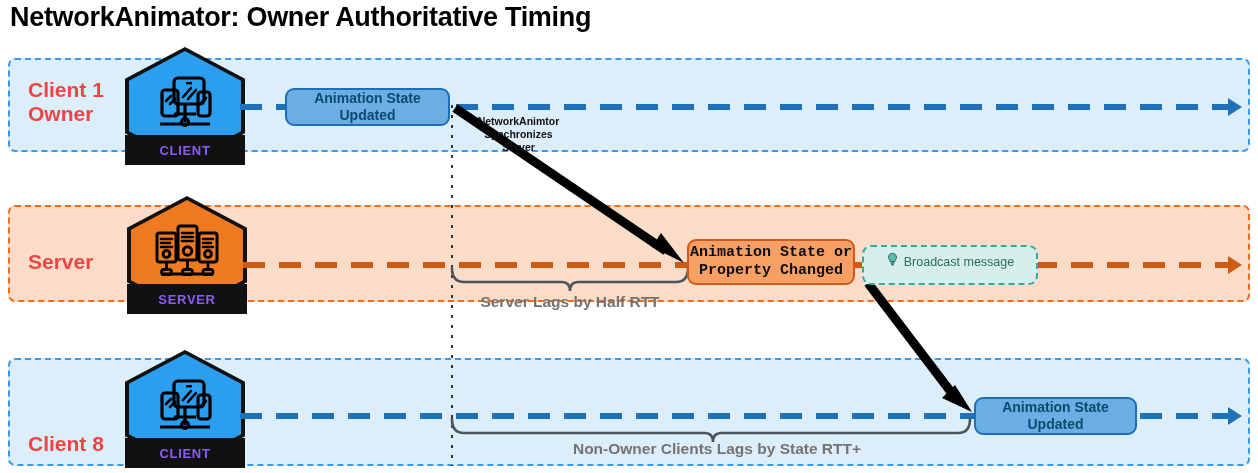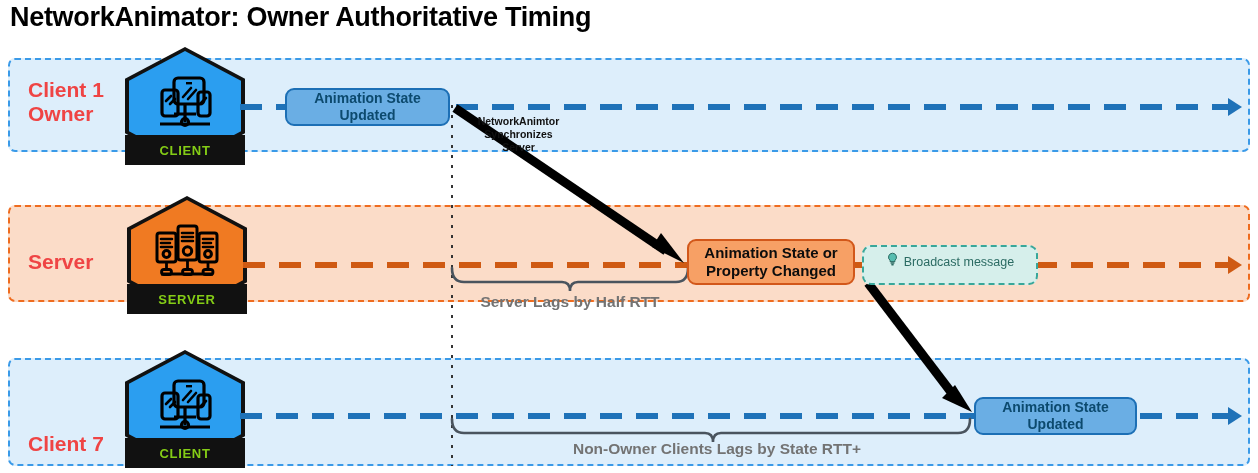--- a/index.html
+++ b/index.html
@@ -39,21 +39,21 @@
     clip-path:polygon(50% 0%, 100% 27%, 100% 73%, 50% 100%, 0% 73%, 0% 27%);
   }
   .hex.client .inner{ background:#2b9ef0; }
   .hex.server .inner{ background:#f07a22; }
   .hex .band{
     position:absolute; left:0; right:0; bottom:0; height:30px;
     background:#111;
     display:flex; align-items:center; justify-content:center;
   }
   .hex .band span{
-    color:#84cc16; font-size:13px; font-weight:bold; letter-spacing:.7px;
+    color:#8b5cf6; font-size:13px; font-weight:bold; letter-spacing:.7px;
   }
   .hex .glyph{
     position:absolute; left:50%; top:28px; transform:translateX(-50%);
   }
   #hex-client1{ left:125px; top:47px; }
   #hex-server { left:127px; top:196px; }
   #hex-client2{ left:125px; top:350px; }
 
   .timeline{ position:absolute; height:0; }
   .tl-line{
@@ -71,21 +71,21 @@
   }
   .tl-blue .tl-head{ border-left:14px solid #1f72b8; }
   .tl-orange .tl-head{ border-left:14px solid #cf5a13; }
 
   .msgbox{
     position:absolute; box-sizing:border-box;
     display:flex; align-items:center; justify-content:center; text-align:center;
     font-weight:bold; line-height:1.18; border-radius:9px;
   }
   .msgbox.blue{ background:#6aaee4; border:2.5px solid #1c6fb5; color:#0c4a6e; font-size:14px; }
-  .msgbox.orange{ background:#f7a065; border:2.5px solid #d2571a; color:#0d0d0d; font-size:15px; }
+  .msgbox.orange{ background:#f7a065; border:2.5px solid #d2571a; color:#0d0d0d; font-size:15px;font-family:Liberation Mono, monospace; }
 
   #msg-c1{ left:285px; top:88px;  width:165px; height:38px; }
   #msg-srv{ left:687px; top:239px; width:168px; height:46px; }
   #msg-c2{ left:974px; top:397px; width:163px; height:38px; }
 
   .tooltip{
     position:absolute; box-sizing:border-box;
     background:#d6efeb; border:2px dashed #38a79a; border-radius:9px;
     color:#2b6b63; font-size:12.5px; line-height:1.28; text-align:center;
     padding:5px 8px 4px 8px;
@@ -114,21 +114,21 @@
 
 <div id="page-title">NetworkAnimator: Owner Authoritative Timing</div>
 
 <div class="lane client" id="lane-client1"></div>
 <div class="lane server" id="lane-server"></div>
 <div class="lane client" id="lane-client2"></div>
 
 <div class="lane-label" id="label-client1">Client 1
 Owner</div>
 <div class="lane-label" id="label-server">Server</div>
-<div class="lane-label" id="label-client2">Client 7</div>
+<div class="lane-label" id="label-client2">Client 8</div>
 
 <div class="hex client" id="hex-client1">
   <div class="shape"></div>
   <div class="inner"></div>
   <div class="glyph">
     <svg width="66" height="56" viewBox="0 0 66 56">
       <g fill="none" stroke="#000" stroke-width="3.2" stroke-linejoin="round">
         <rect x="22" y="3" width="30" height="26" rx="4"></rect>
         <rect x="10" y="15" width="16" height="26" rx="3"></rect>
         <rect x="46" y="17" width="12" height="24" rx="3"></rect>

